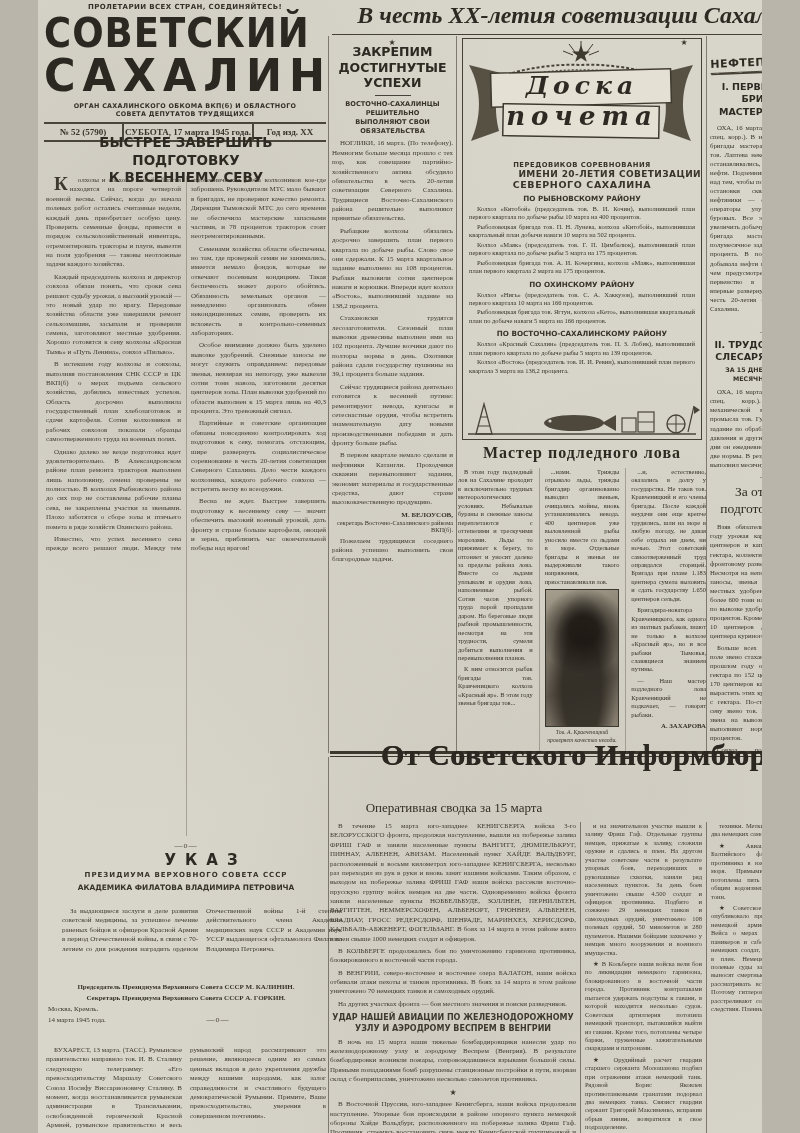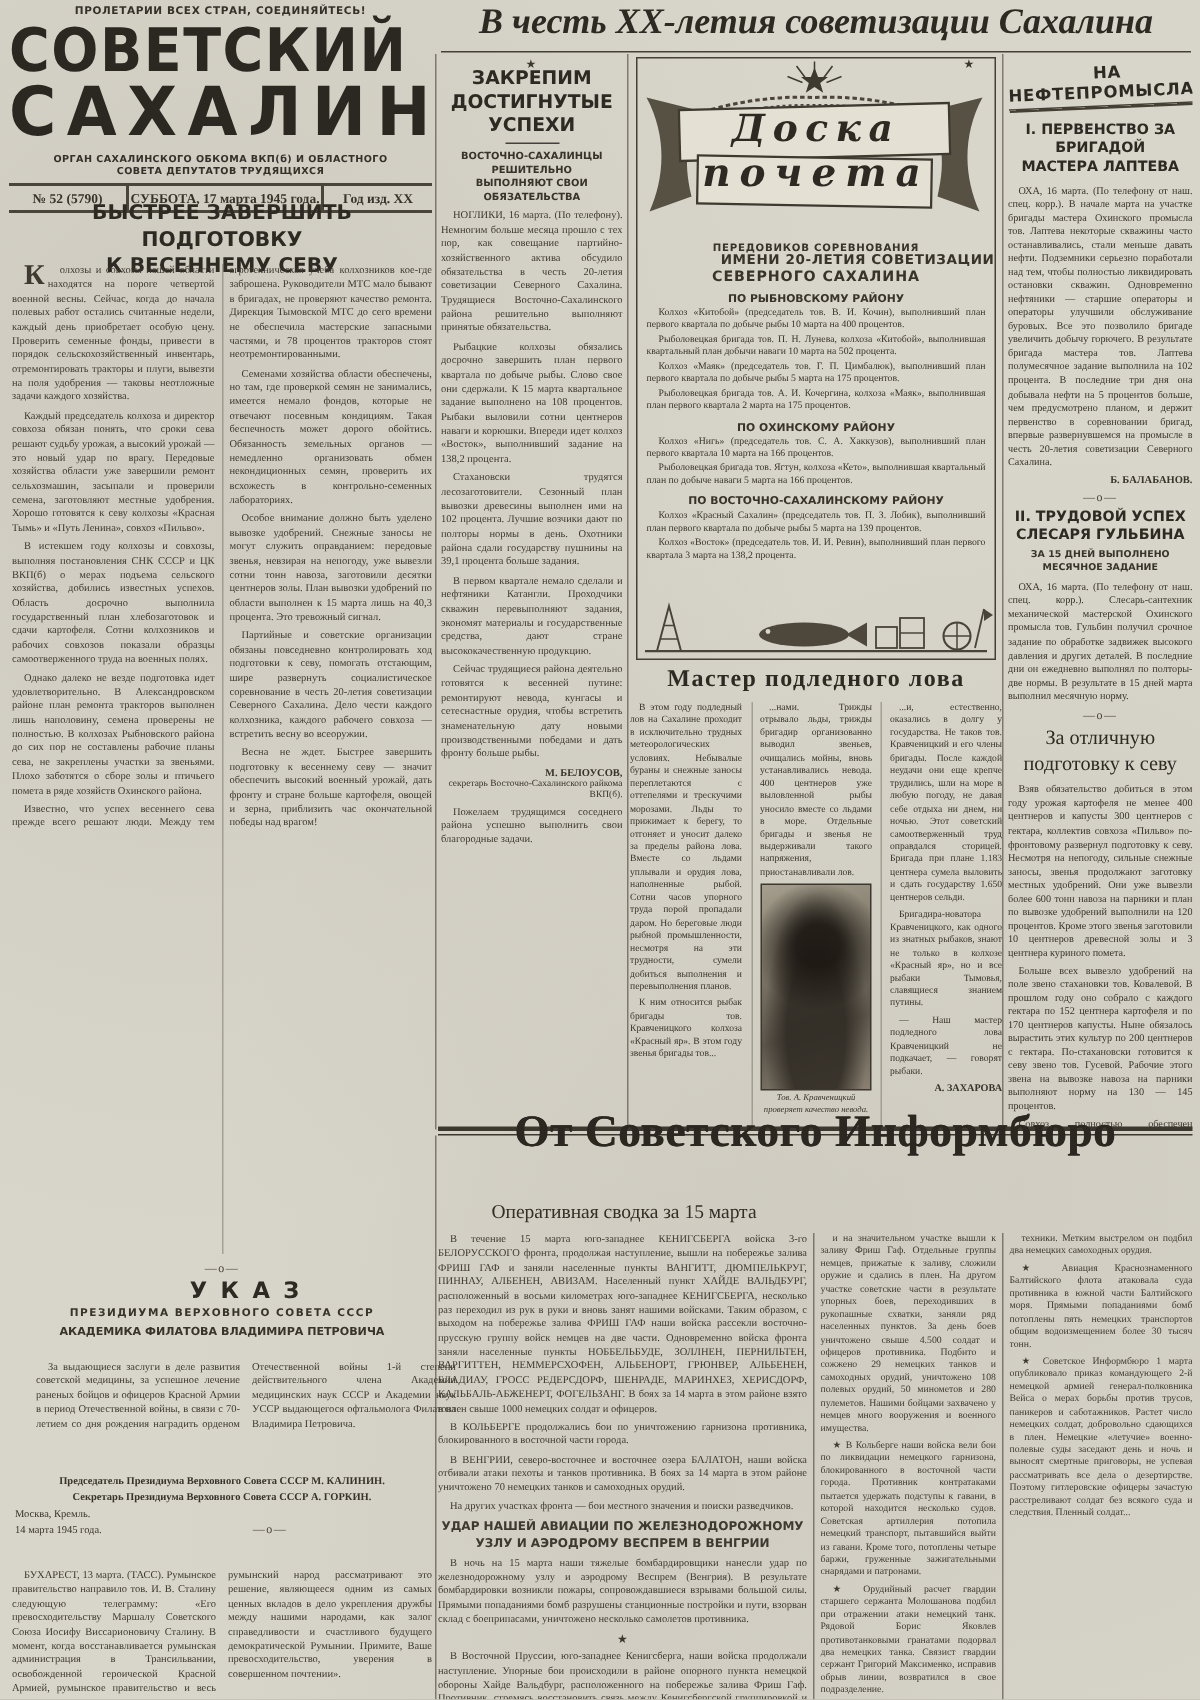--- a/index.html
+++ b/index.html
@@ -1,19 +1,19 @@
 <!DOCTYPE html>
 <html><head>
 <meta charset="utf-8">
 <style>
   * { margin:0; padding:0; box-sizing:border-box; }
   html,body { background:#b9b5aa; }
   body { font-family:"Liberation Serif", serif; color:#38342c; }
   #paper {
-    position:relative; width:800px; height:1133px; margin:0 auto; overflow:hidden;
+    position:relative; width:724px; height:1133px; margin:0 auto; overflow:hidden;
     background:
       radial-gradient(ellipse at 15% 25%, rgba(110,104,88,0.10), transparent 45%),
       radial-gradient(ellipse at 85% 70%, rgba(110,104,88,0.08), transparent 45%),
       radial-gradient(ellipse at 50% 95%, rgba(110,104,88,0.07), transparent 50%),
       #d8d5ca;
   }
   .abs { position:absolute; }
   .ctr { text-align:center; }
   .just { text-align:justify; }
   .sans { font-family:"DejaVu Sans", sans-serif; }
@@ -161,22 +161,22 @@
 
   <div class="abs" style="left:294px; top:44px; width:121px; height:708px; overflow:hidden;">
     <div class="zak-head sans b ctr">ЗАКРЕПИМ ДОСТИГНУТЫЕ УСПЕХИ</div>
     <div style="width:36px; height:1px; background:#45403a; margin:4px auto;"></div>
     <div class="zak-sub sans b ctr">ВОСТОЧНО-САХАЛИНЦЫ РЕШИТЕЛЬНО</div>
     <div class="zak-sub sans b ctr" style="margin-bottom:4px;">ВЫПОЛНЯЮТ СВОИ ОБЯЗАТЕЛЬСТВА</div>
     <div class="bodytxt just">
       <p>НОГЛИКИ, 16 марта. (По телефону). Немногим больше месяца прошло с тех пор, как совещание партийно-хозяйственного актива обсудило обязательства в честь 20-летия советизации Северного Сахалина. Трудящиеся Восточно-Сахалинского района решительно выполняют принятые обязательства.</p>
       <p>Рыбацкие колхозы обязались досрочно завершить план первого квартала по добыче рыбы. Слово свое они сдержали. К 15 марта квартальное задание выполнено на 108 процентов. Рыбаки выловили сотни центнеров наваги и корюшки. Впереди идет колхоз «Восток», выполнивший задание на 138,2 процента.</p>
       <p>Стахановски трудятся лесозаготовители. Сезонный план вывозки древесины выполнен ими на 102 процента. Лучшие возчики дают по полторы нормы в день. Охотники района сдали государству пушнины на 39,1 процента больше задания.</p>
+      <p>Сейчас трудящиеся района деятельно готовятся к весенней путине: ремонтируют невода, кунгасы и сетеснастные орудия, чтобы встретить знаменательную дату новыми производственными победами и дать фронту больше рыбы.</p>
       <p>В первом квартале немало сделали и нефтяники Катангли. Проходчики скважин перевыполняют задания, экономят материалы и государственные средства, дают стране высококачественную продукцию.</p>
-      <p>Сейчас трудящиеся района деятельно готовятся к весенней путине: ремонтируют невода, кунгасы и сетеснастные орудия, чтобы встретить знаменательную дату новыми производственными победами и дать фронту больше рыбы.</p>
     </div>
     <div class="sig-right">М. БЕЛОУСОВ,</div>
     <div class="sig-role">секретарь Восточно-Сахалинского райкома ВКП(б).</div>
     <div class="bodytxt just" style="margin-top:4px;">
       <p>Пожелаем трудящимся соседнего района успешно выполнить свои благородные задачи.</p>
     </div>
   </div>
 
   <div class="abs honor-box" style="left:424px; top:38px; width:240px; height:402px;">
     <div style="position:relative; height:108px;">

